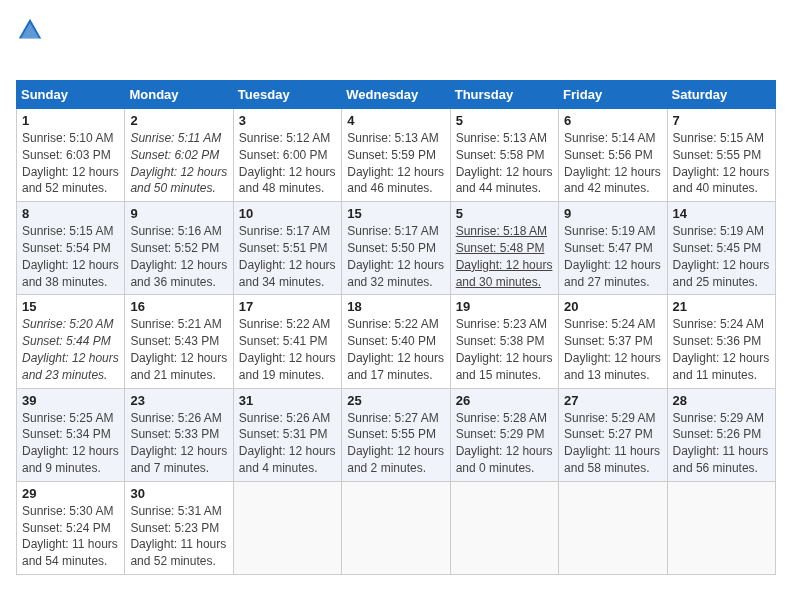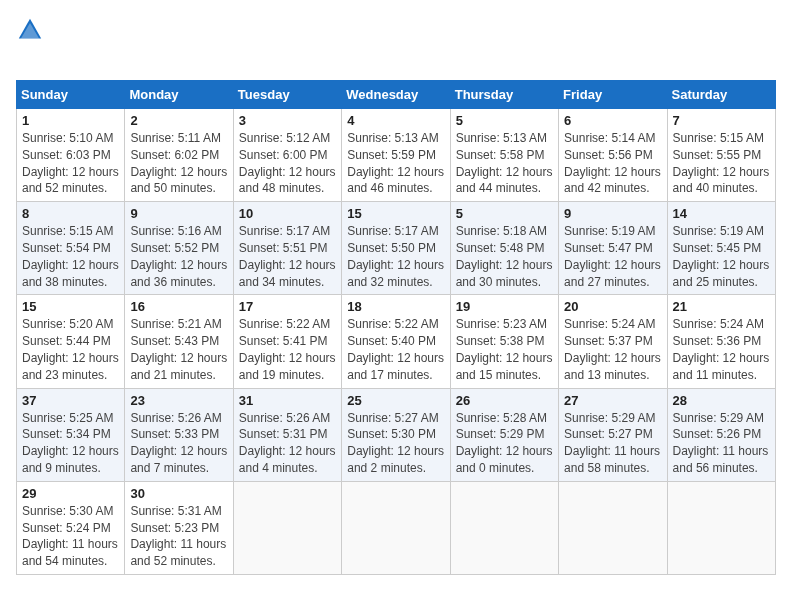--- a/index.html
+++ b/index.html
@@ -125,21 +125,21 @@
   <tr>
         <td>
           <span class="day-num">1</span>
           <div class="day-info" style="white-space: pre-line;">Sunrise: 5:10 AM
 Sunset: 6:03 PM
 Daylight: 12 hours
 and 52 minutes.</div>
         </td>
         <td>
           <span class="day-num">2</span>
-          <div class="day-info" style="white-space: pre-line;">Sunrise: 5:11 AM
+          <div class="day-info" style="white-space: pre-line; font-style: italic;">Sunrise: 5:11 AM
 Sunset: 6:02 PM
 Daylight: 12 hours
 and 50 minutes.</div>
         </td>
         <td>
           <span class="day-num">3</span>
           <div class="day-info" style="white-space: pre-line;">Sunrise: 5:12 AM
 Sunset: 6:00 PM
 Daylight: 12 hours
 and 48 minutes.</div>
@@ -197,21 +197,21 @@
         </td>
         <td>
           <span class="day-num">15</span>
           <div class="day-info" style="white-space: pre-line;">Sunrise: 5:17 AM
 Sunset: 5:50 PM
 Daylight: 12 hours
 and 32 minutes.</div>
         </td>
         <td>
           <span class="day-num">5</span>
-          <div class="day-info" style="white-space: pre-line;">Sunrise: 5:18 AM
+          <div class="day-info" style="white-space: pre-line; text-decoration: underline;">Sunrise: 5:18 AM
 Sunset: 5:48 PM
 Daylight: 12 hours
 and 30 minutes.</div>
         </td>
         <td>
           <span class="day-num">9</span>
           <div class="day-info" style="white-space: pre-line;">Sunrise: 5:19 AM
 Sunset: 5:47 PM
 Daylight: 12 hours
 and 27 minutes.</div>
@@ -220,21 +220,21 @@
           <span class="day-num">14</span>
           <div class="day-info" style="white-space: pre-line;">Sunrise: 5:19 AM
 Sunset: 5:45 PM
 Daylight: 12 hours
 and 25 minutes.</div>
         </td>
       </tr>
       <tr>
         <td>
           <span class="day-num">15</span>
-          <div class="day-info" style="white-space: pre-line;">Sunrise: 5:20 AM
+          <div class="day-info" style="white-space: pre-line; font-style: italic;">Sunrise: 5:20 AM
 Sunset: 5:44 PM
 Daylight: 12 hours
 and 23 minutes.</div>
         </td>
         <td>
           <span class="day-num">16</span>
           <div class="day-info" style="white-space: pre-line;">Sunrise: 5:21 AM
 Sunset: 5:43 PM
 Daylight: 12 hours
 and 21 minutes.</div>
@@ -270,21 +270,21 @@
         <td>
           <span class="day-num">21</span>
           <div class="day-info" style="white-space: pre-line;">Sunrise: 5:24 AM
 Sunset: 5:36 PM
 Daylight: 12 hours
 and 11 minutes.</div>
         </td>
       </tr>
       <tr>
         <td>
-          <span class="day-num">37</span>
+          <span class="day-num">39</span>
           <div class="day-info" style="white-space: pre-line;">Sunrise: 5:25 AM
 Sunset: 5:34 PM
 Daylight: 12 hours
 and 9 minutes.</div>
         </td>
         <td>
           <span class="day-num">23</span>
           <div class="day-info" style="white-space: pre-line;">Sunrise: 5:26 AM
 Sunset: 5:33 PM
 Daylight: 12 hours
@@ -293,21 +293,21 @@
         <td>
           <span class="day-num">31</span>
           <div class="day-info" style="white-space: pre-line;">Sunrise: 5:26 AM
 Sunset: 5:31 PM
 Daylight: 12 hours
 and 4 minutes.</div>
         </td>
         <td>
           <span class="day-num">25</span>
           <div class="day-info" style="white-space: pre-line;">Sunrise: 5:27 AM
-Sunset: 5:30 PM
+Sunset: 5:55 PM
 Daylight: 12 hours
 and 2 minutes.</div>
         </td>
         <td>
           <span class="day-num">26</span>
           <div class="day-info" style="white-space: pre-line;">Sunrise: 5:28 AM
 Sunset: 5:29 PM
 Daylight: 12 hours
 and 0 minutes.</div>
         </td>

